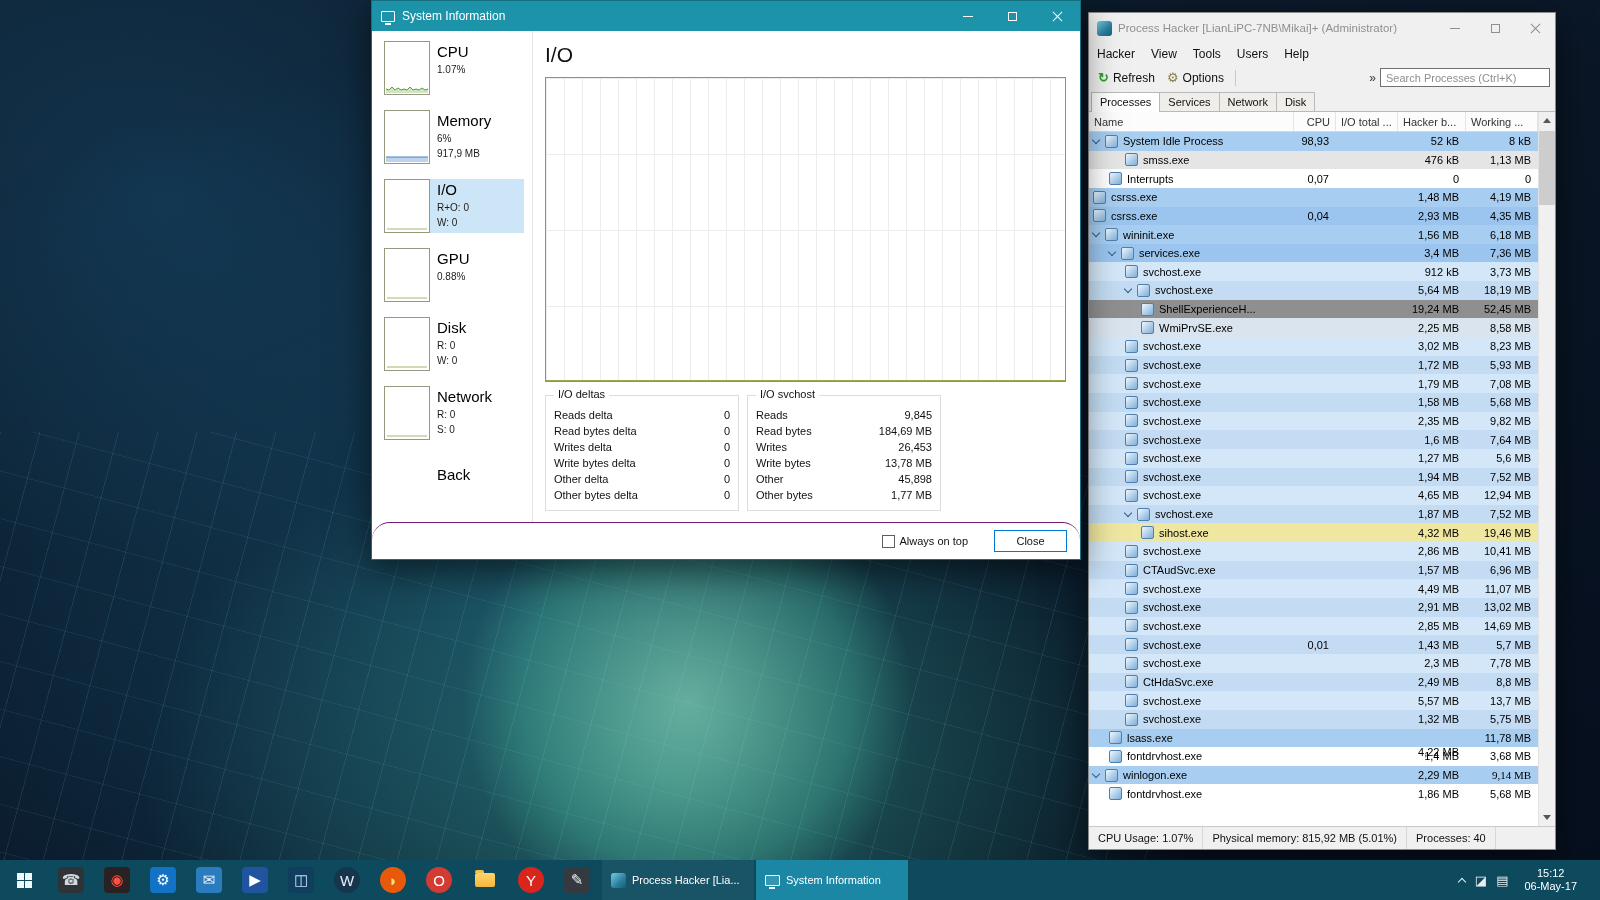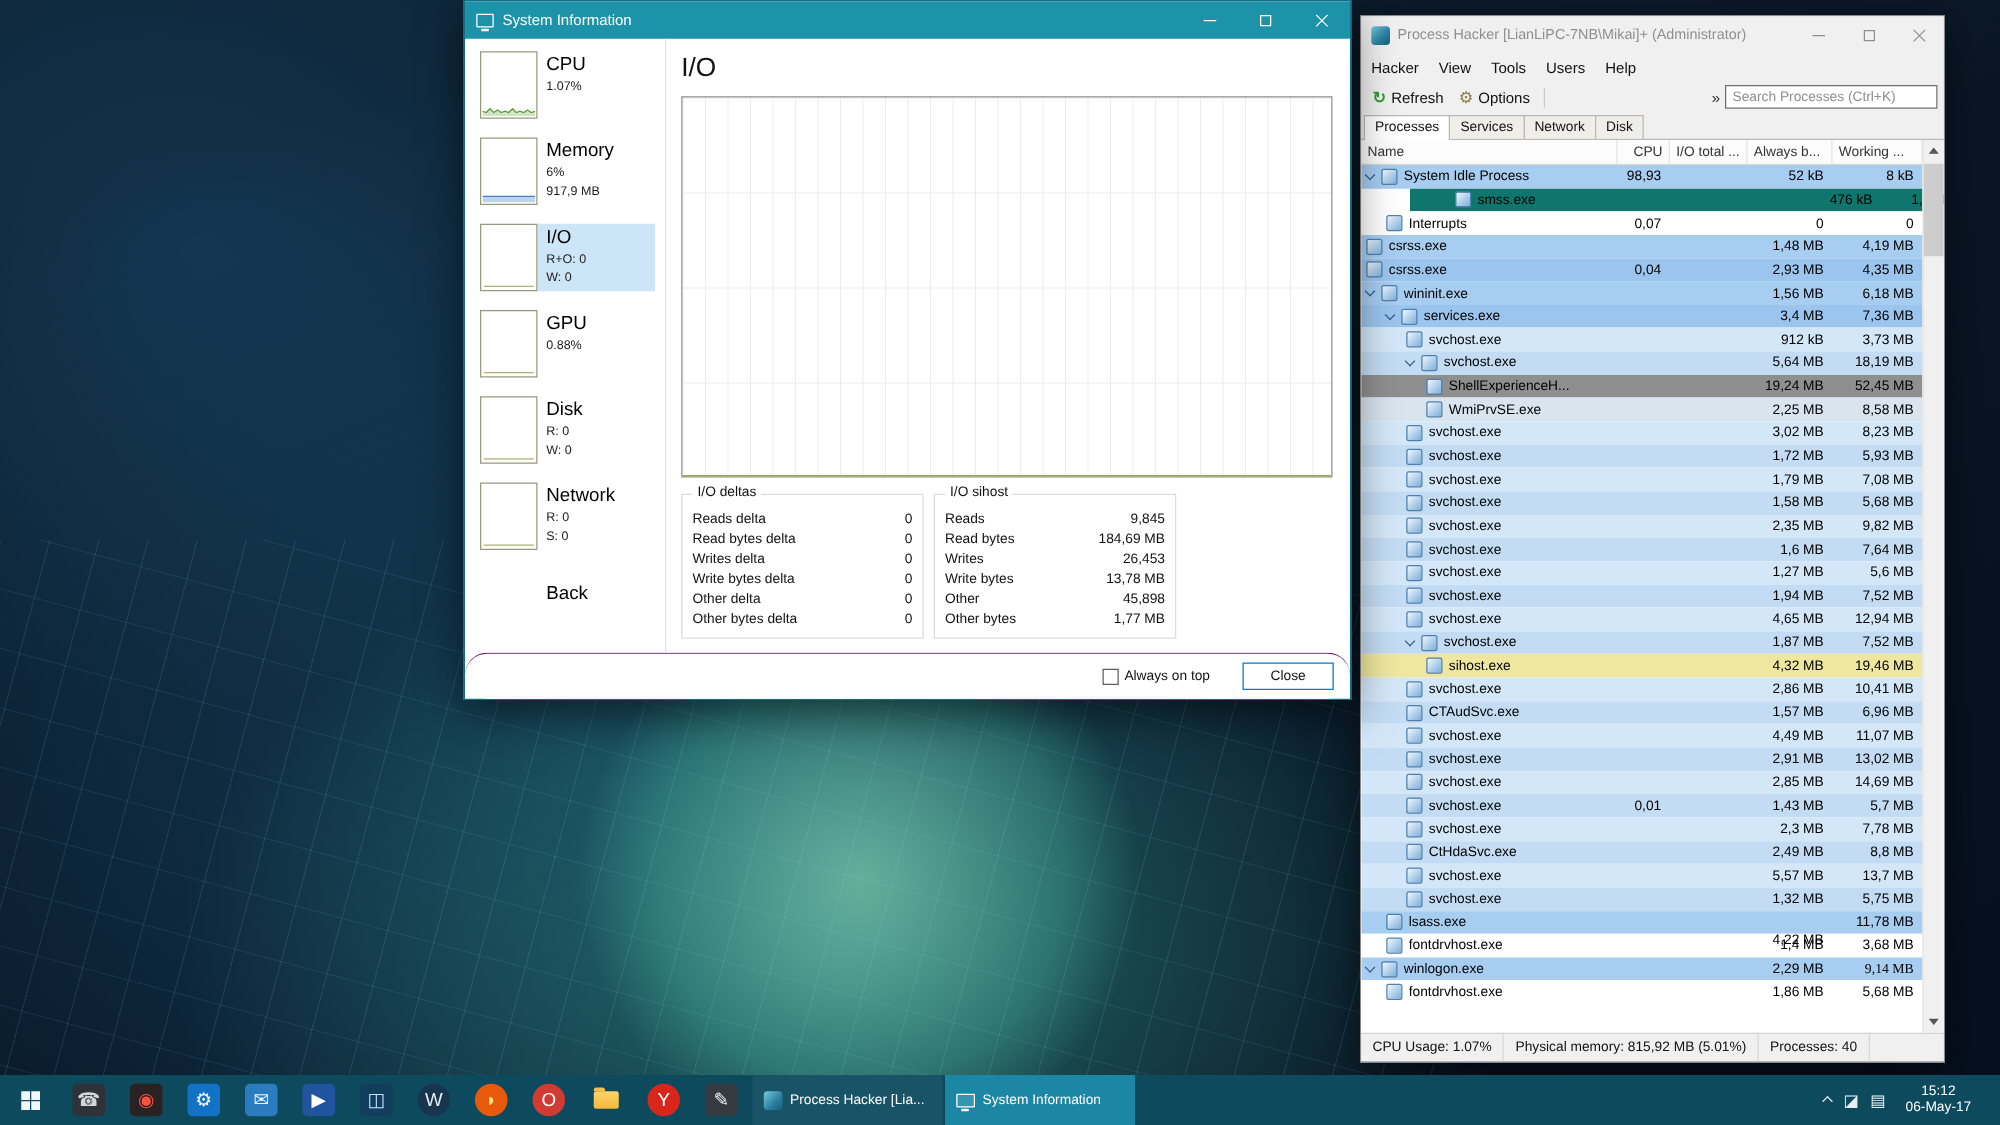--- a/index.html
+++ b/index.html
@@ -251,21 +251,21 @@
                   <span class="glab">Other delta</span>
                   <span class="gval">0</span>
                 </div>
                 <div class="grow">
                   <span class="glab">Other bytes delta</span>
                   <span class="gval">0</span>
                 </div>
               </div>
           </div>
           <div class="gbox">
-            <span class="glegend">I/O sihost</span>
+            <span class="glegend">I/O svchost</span>
             <div id="g-totals">
                 <div class="grow">
                   <span class="glab">Reads</span>
                   <span class="gval">9,845</span>
                 </div>
                 <div class="grow">
                   <span class="glab">Read bytes</span>
                   <span class="gval">184,69 MB</span>
                 </div>
                 <div class="grow">
@@ -339,36 +339,36 @@
         <span class="tab sel">Processes</span>
         <span class="tab">Services</span>
         <span class="tab">Network</span>
         <span class="tab">Disk</span>
       </div>
     <div class="ph-list">
       <div class="ph-header" id="ph-header">
           <span class="hcell" style="width: 205px;">Name</span>
           <span class="hcell r" style="width: 42px;">CPU</span>
           <span class="hcell" style="width: 62px;">I/O total ...</span>
-          <span class="hcell" style="width: 68px;">Always b...</span>
+          <span class="hcell" style="width: 68px;">Hacker b...</span>
           <span class="hcell" style="width: 72px;">Working ...</span>
         </div>
       <div class="ph-rows" id="ph-rows">
           <div class="prow" style="background: rgb(167, 205, 241);">
             <span class="pname" style="width: 205px; padding-left: 4px;">
               <i class="chev"></i>
               <i class="picon"></i>
               <span class="ptext">System Idle Process</span>
             </span>
             <span class="cr" style="width: 42px;">98,93</span>
             <span class="cr" style="width: 62px;"></span>
             <span class="cr" style="width: 68px;">52 kB</span>
             <span class="cr" style="width: 72px;">8 kB</span>
           </div>
-          <div class="prow" style="background: #0f766e; margin-left: 39px;">
+          <div class="prow" style="background: #e5e5e5;">
             <span class="pname" style="width: 205px; padding-left: 36px;">
               <i class="picon"></i>
               <span class="ptext">smss.exe</span>
             </span>
             <span class="cr" style="width: 42px;"></span>
             <span class="cr" style="width: 62px;"></span>
             <span class="cr" style="width: 68px;">476 kB</span>
             <span class="cr" style="width: 72px;">1,13 MB</span>
           </div>
           <div class="prow" style="background: rgb(255, 255, 255);">

